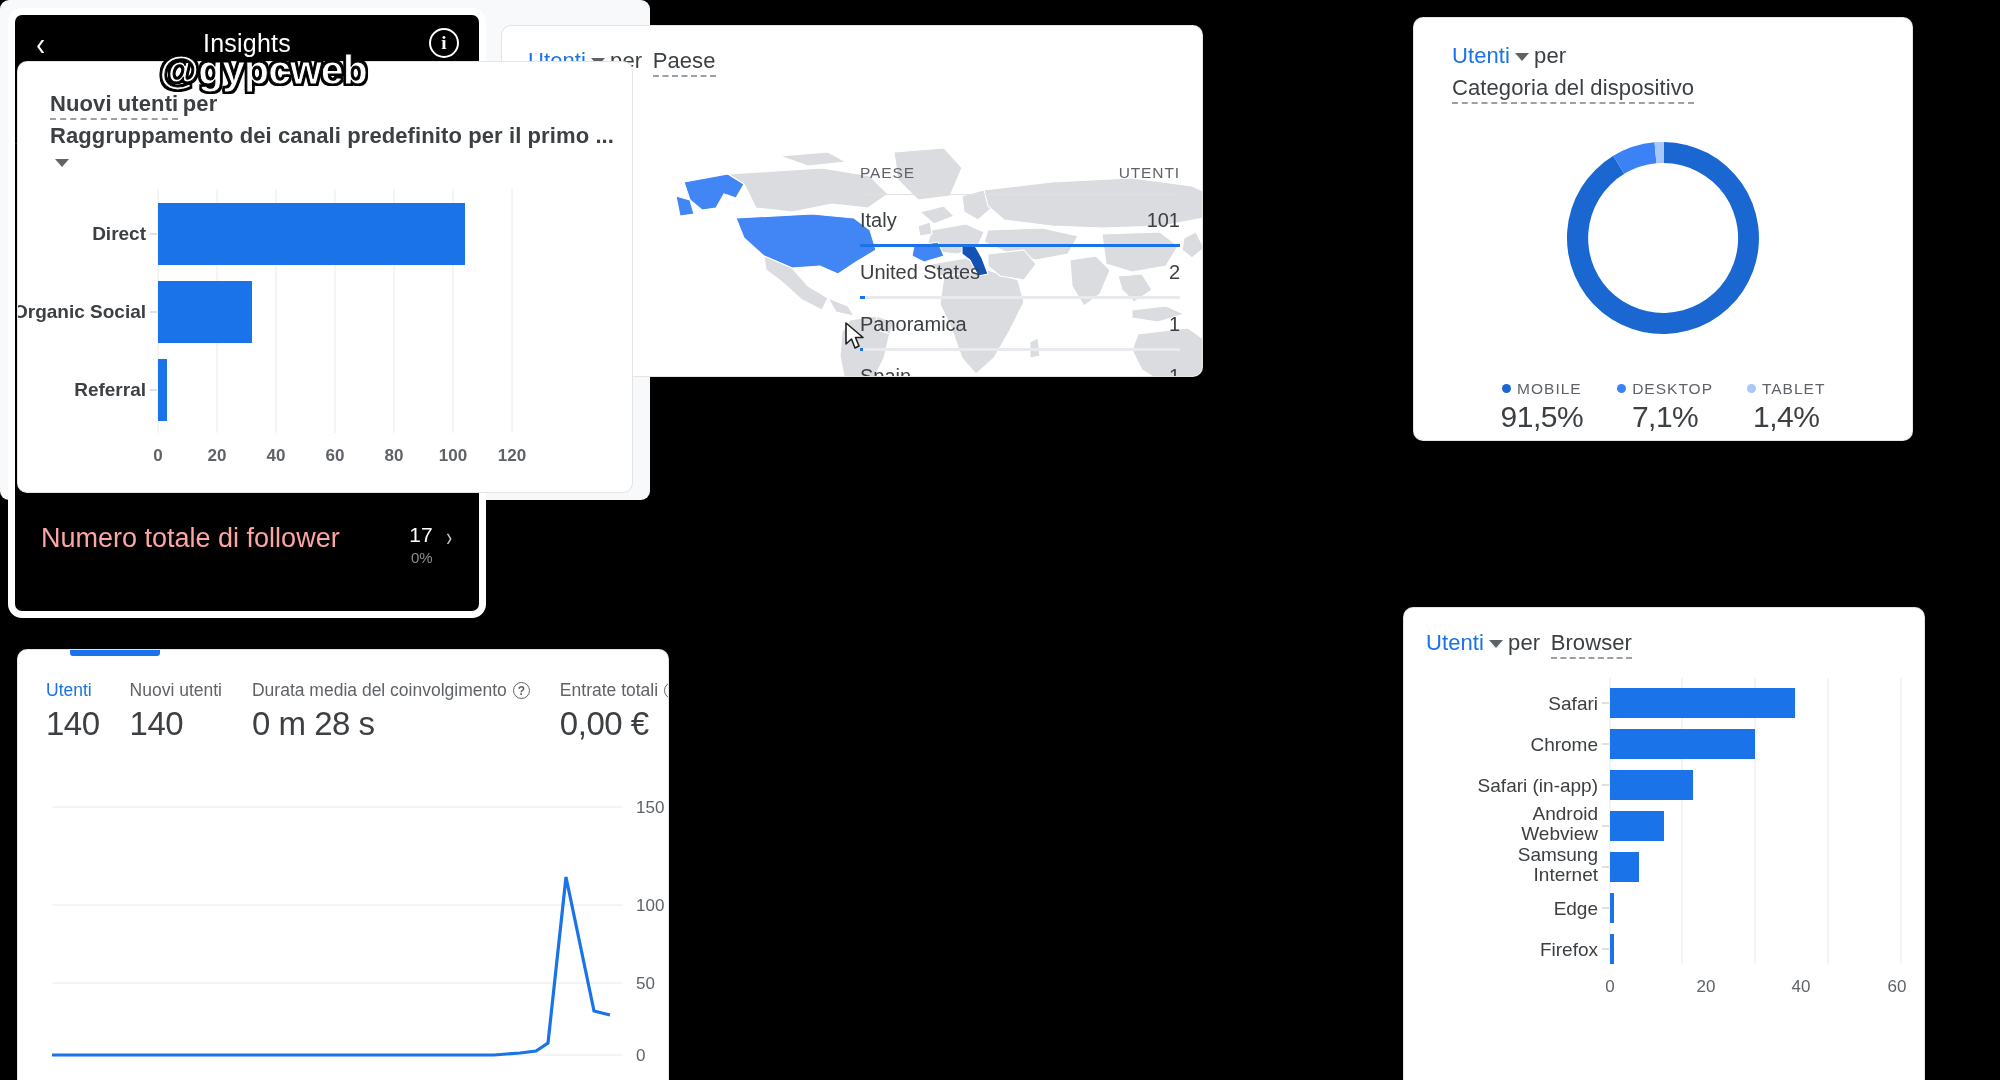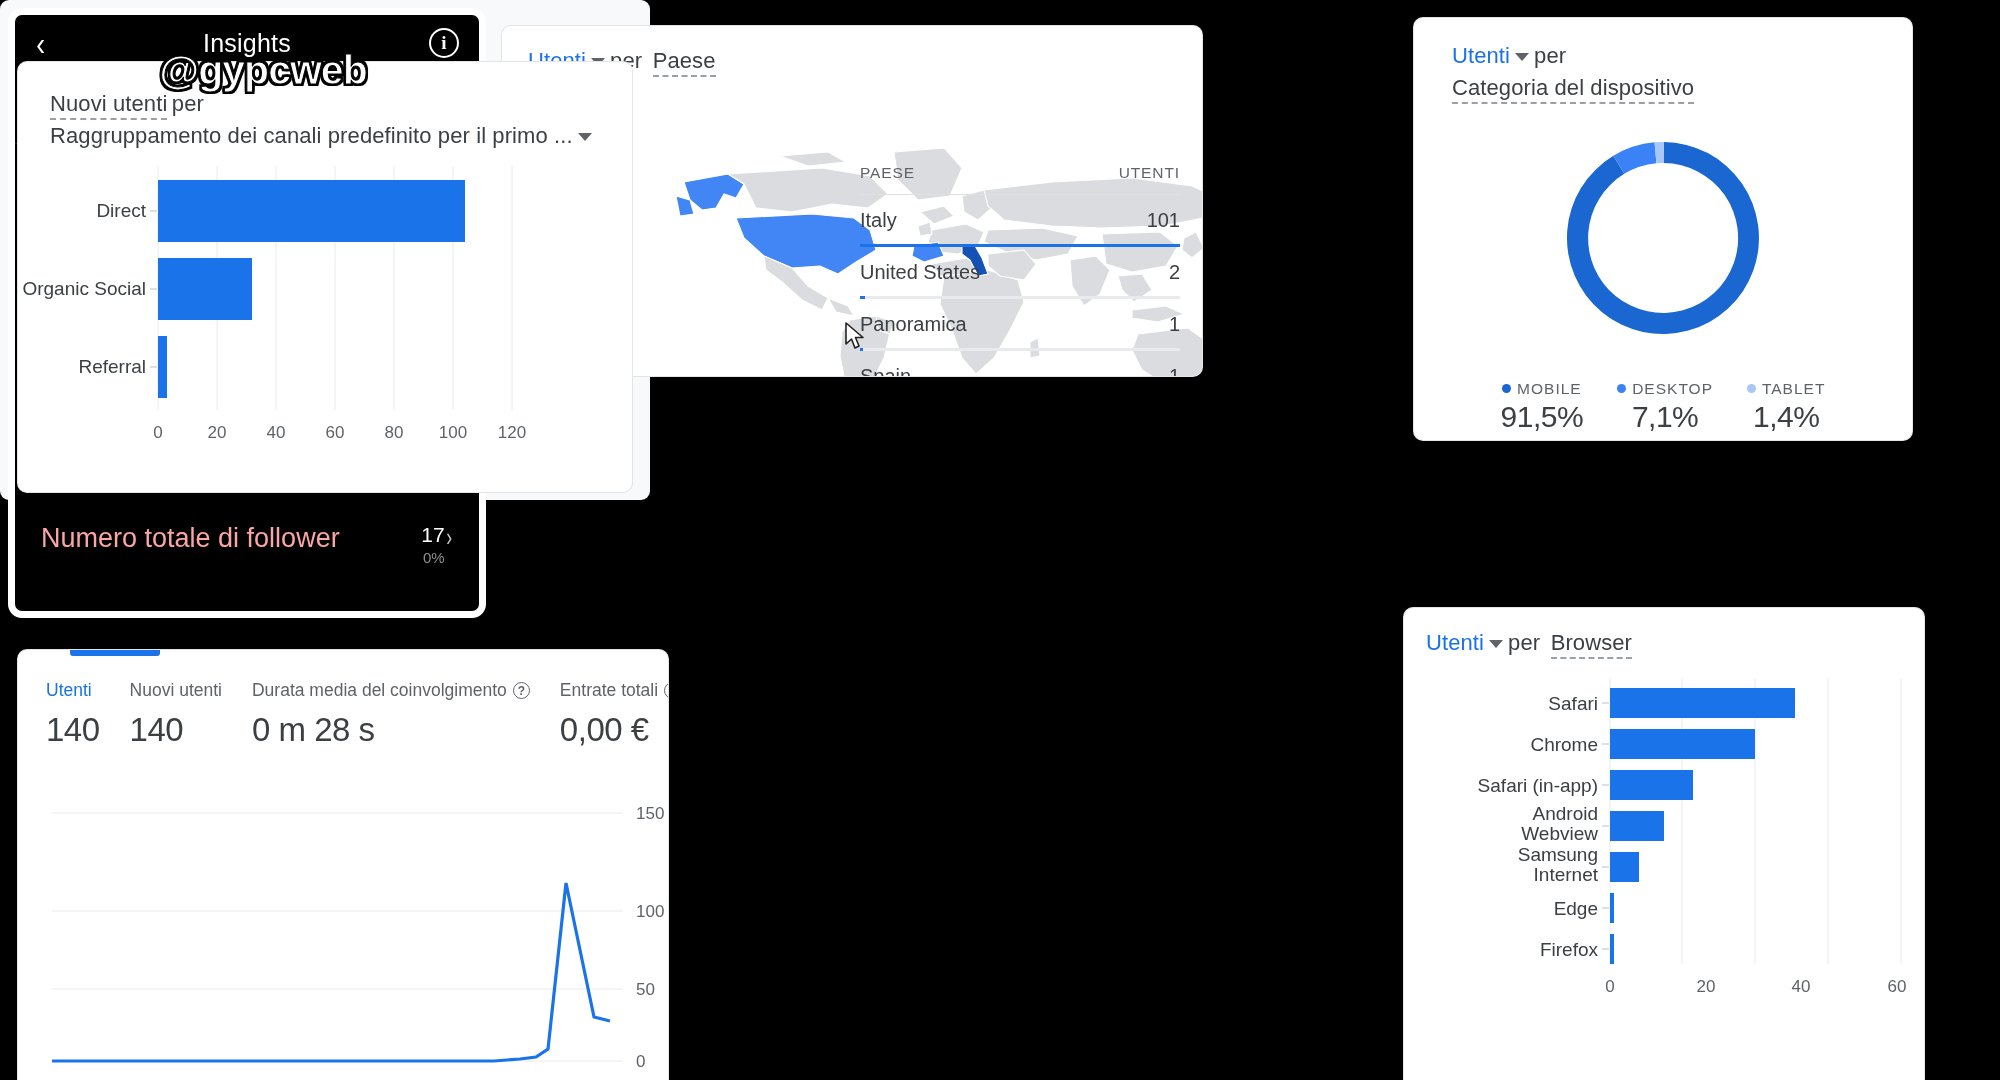--- a/index.html
+++ b/index.html
@@ -57,21 +57,21 @@
   .ig-body { padding: 34px 26px 0 26px; }
   .ig-h1 { color: #fff; font-size: 32px; font-weight: 800; text-align: center; letter-spacing: -.3px; }
   .ig-sub { color: #9a9a9a; font-size: 18.5px; line-height: 1.33; text-align: center;
             margin: 18px 18px 0 18px; }
   .ig-list { margin-top: 46px; }
   .ig-row {
     display: flex; align-items: flex-start; padding: 16px 0 18px 0;
     cursor: pointer;
   }
   .ig-row-label { color: #fca5a5; font-size: 27px; }
-  .ig-row-right { margin-left: auto; display: flex; align-items: flex-start; }
+  .ig-row-right { margin-left: auto; display: flex; align-items: flex-start; gap: 12px; }
   .ig-row-vals { text-align: right; }
   .ig-row-value { color: #fff; font-size: 21px; }
   .ig-row-delta { color: #8e8e8e; font-size: 15px; margin-top: 2px; }
   .ig-chev { color: #c7c7c7; font-size: 25px; font-weight: 300; line-height: 1;
              transform: scaleX(0.7); margin-top: 2px; }
 
   
   .ga-panel {
     position: absolute; background: #fff; border-radius: 9px;
     box-shadow: 0 0 0 1px #e3e4e6;
@@ -121,36 +121,36 @@
   .legend .lval { font-size: 30px; color: #3c4043; margin-top: 2px; letter-spacing: -.5px; }
 
   
   #overview-panel { left: 18px; top: 650px; width: 650px; height: 440px; }
   .ov-tabline { height: 6px; }
   .ov-tab-ind { width: 90px; height: 6px; background: #1a73e8; border-radius: 0 0 3px 3px; margin-left: 52px; }
   .metrics { display: flex; padding: 24px 0 0 28px; gap: 0; }
   .metric { padding-right: 30px; }
   .metric .mlabel { font-size: 17.5px; color: #5f6368; white-space: nowrap; display:flex; align-items:center; gap:6px;}
   .metric.sel .mlabel { color: #1a73e8; }
-  .metric .mval { font-size: 33px; color: #3c4043; margin-top: 10px; letter-spacing: -.5px; white-space: nowrap; }
+  .metric .mval { font-size: 33px; color: #3c4043; margin-top: 4px; letter-spacing: -.5px; white-space: nowrap; }
   .help-icon {
     width: 17px; height: 17px; border: 1.6px solid #5f6368; border-radius: 50%;
     font-size: 12px; color: #5f6368; display: inline-flex; align-items: center;
     justify-content: center; font-weight: 700; cursor: pointer;
   }
   .linechart { position: relative; margin: 24px 0 0 0; height: 300px; }
 
   
   #acq-panel { left: 690px; top: 592px; width: 650px; height: 500px;
     background: #f8f9fa; border-radius: 9px; box-shadow: none; }
   .acq-title { font-size: 16.5px; letter-spacing: .8px; color: #3c4043;
     padding: 22px 0 0 30px; font-weight: 400; }
   .acq-card {
     position: absolute; left: 18px; top: 62px; width: 614px; height: 430px;
-    background: #fff; border-radius: 9px; box-shadow: 0 0 0 1px #e3e4e6;
+    background: #fff; border-radius: 9px; box-shadow: 0 0 0 1px #e3e4e6; font-weight: bold;
   }
   .acq-card .hdr { padding: 26px 0 0 32px; line-height: 1.45; }
 
   
   #browser-panel { left: 1404px; top: 608px; width: 520px; height: 482px; }
   #browser-panel .hdr { padding: 22px 0 0 22px; }
 
   
   .hbar-chart { position: relative; }
 

